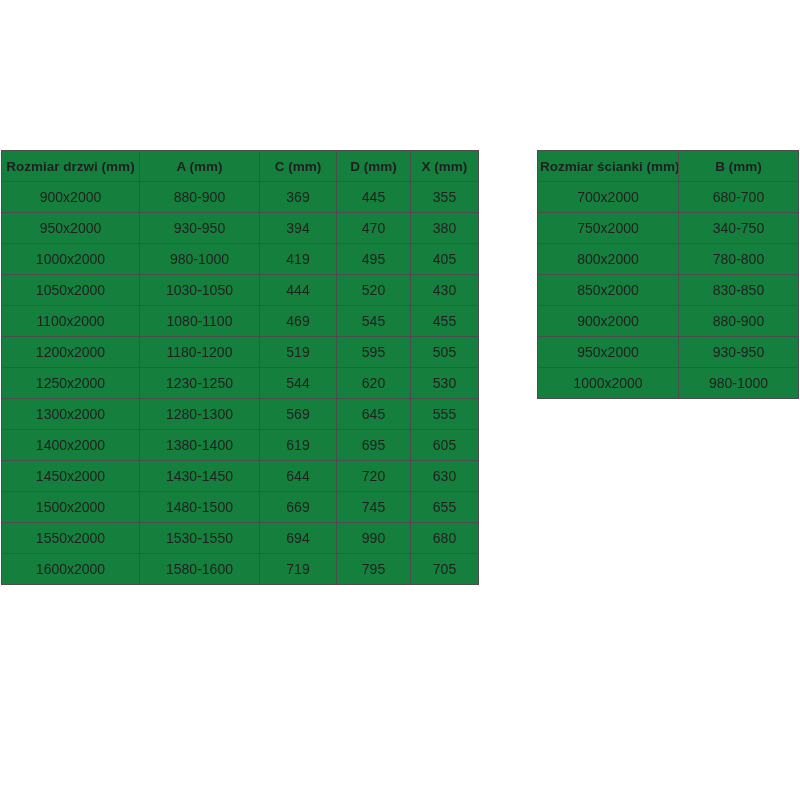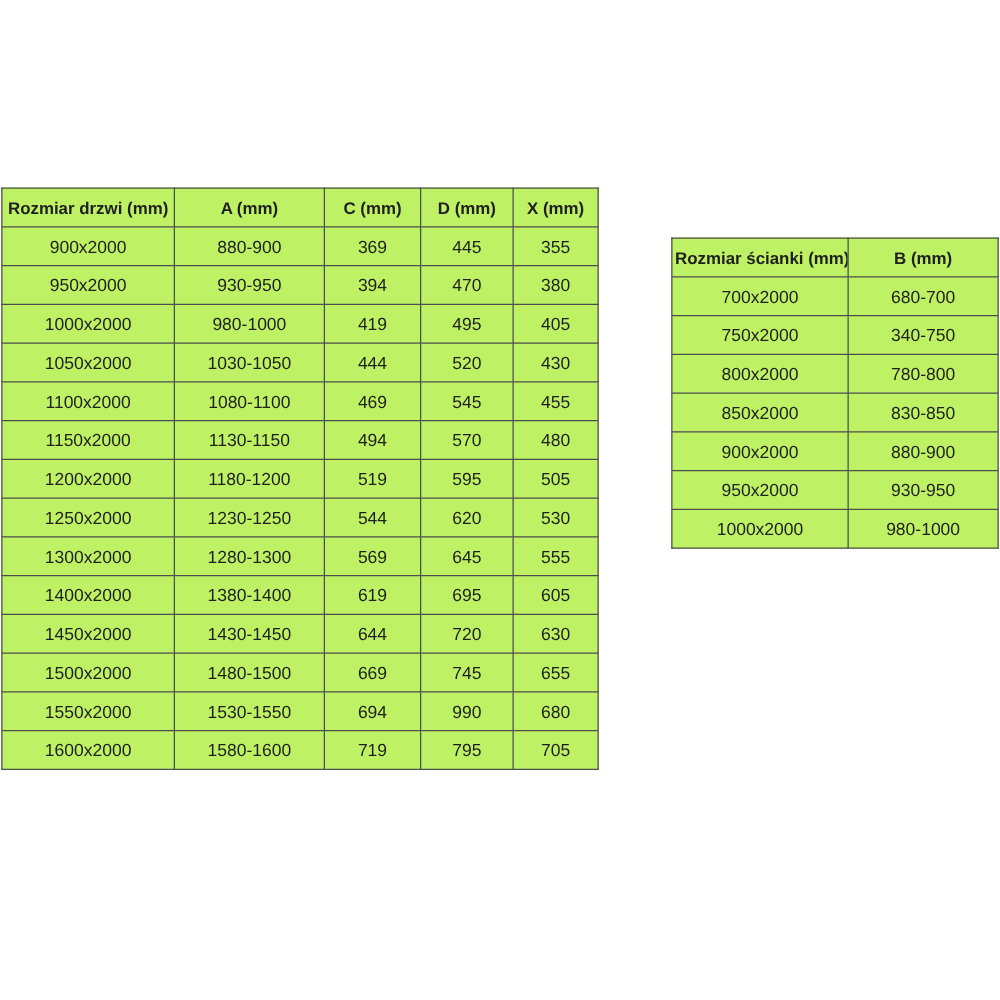--- a/index.html
+++ b/index.html
@@ -11,21 +11,21 @@
     width: 800px;
     height: 800px;
     position: relative;
     font-family: "Liberation Sans", sans-serif;
     color: #1f1f1f;
   }
   .spec-table {
     position: absolute;
     border-collapse: collapse;
     table-layout: fixed;
-    background: #bef264;
+    background: #15803d;
   }
   .spec-table th,
   .spec-table td {
     border: 1px solid #4d4d4d;
     text-align: center;
     vertical-align: middle;
     height: 30px;
     padding: 0 2px;
     font-size: 14px;
     font-weight: normal;
@@ -43,21 +43,20 @@
   }
   #door-table col:nth-child(1) { width: 138px; }
   #door-table col:nth-child(2) { width: 120px; }
   #door-table col:nth-child(3) { width: 77px; }
   #door-table col:nth-child(4) { width: 74px; }
   #door-table col:nth-child(5) { width: 68px; }
   #wall-table {
     left: 537px;
     top: 150px;
     width: 261px;
-    margin-top: 40px;
   }
   #wall-table col:nth-child(1) { width: 141px; }
   #wall-table col:nth-child(2) { width: 120px; }
 </style>
 </head>
 <body>
 
 <table id="door-table" class="spec-table">
   <colgroup>
       <col>
@@ -105,27 +104,20 @@
         <td>430</td>
       </tr>
       <tr>
         <td>1100x2000</td>
         <td>1080-1100</td>
         <td>469</td>
         <td>545</td>
         <td>455</td>
       </tr>
       <tr>
-        <td>1150x2000</td>
-        <td>1130-1150</td>
-        <td>494</td>
-        <td>570</td>
-        <td>480</td>
-      </tr>
-      <tr>
         <td>1200x2000</td>
         <td>1180-1200</td>
         <td>519</td>
         <td>595</td>
         <td>505</td>
       </tr>
       <tr>
         <td>1250x2000</td>
         <td>1230-1250</td>
         <td>544</td>

